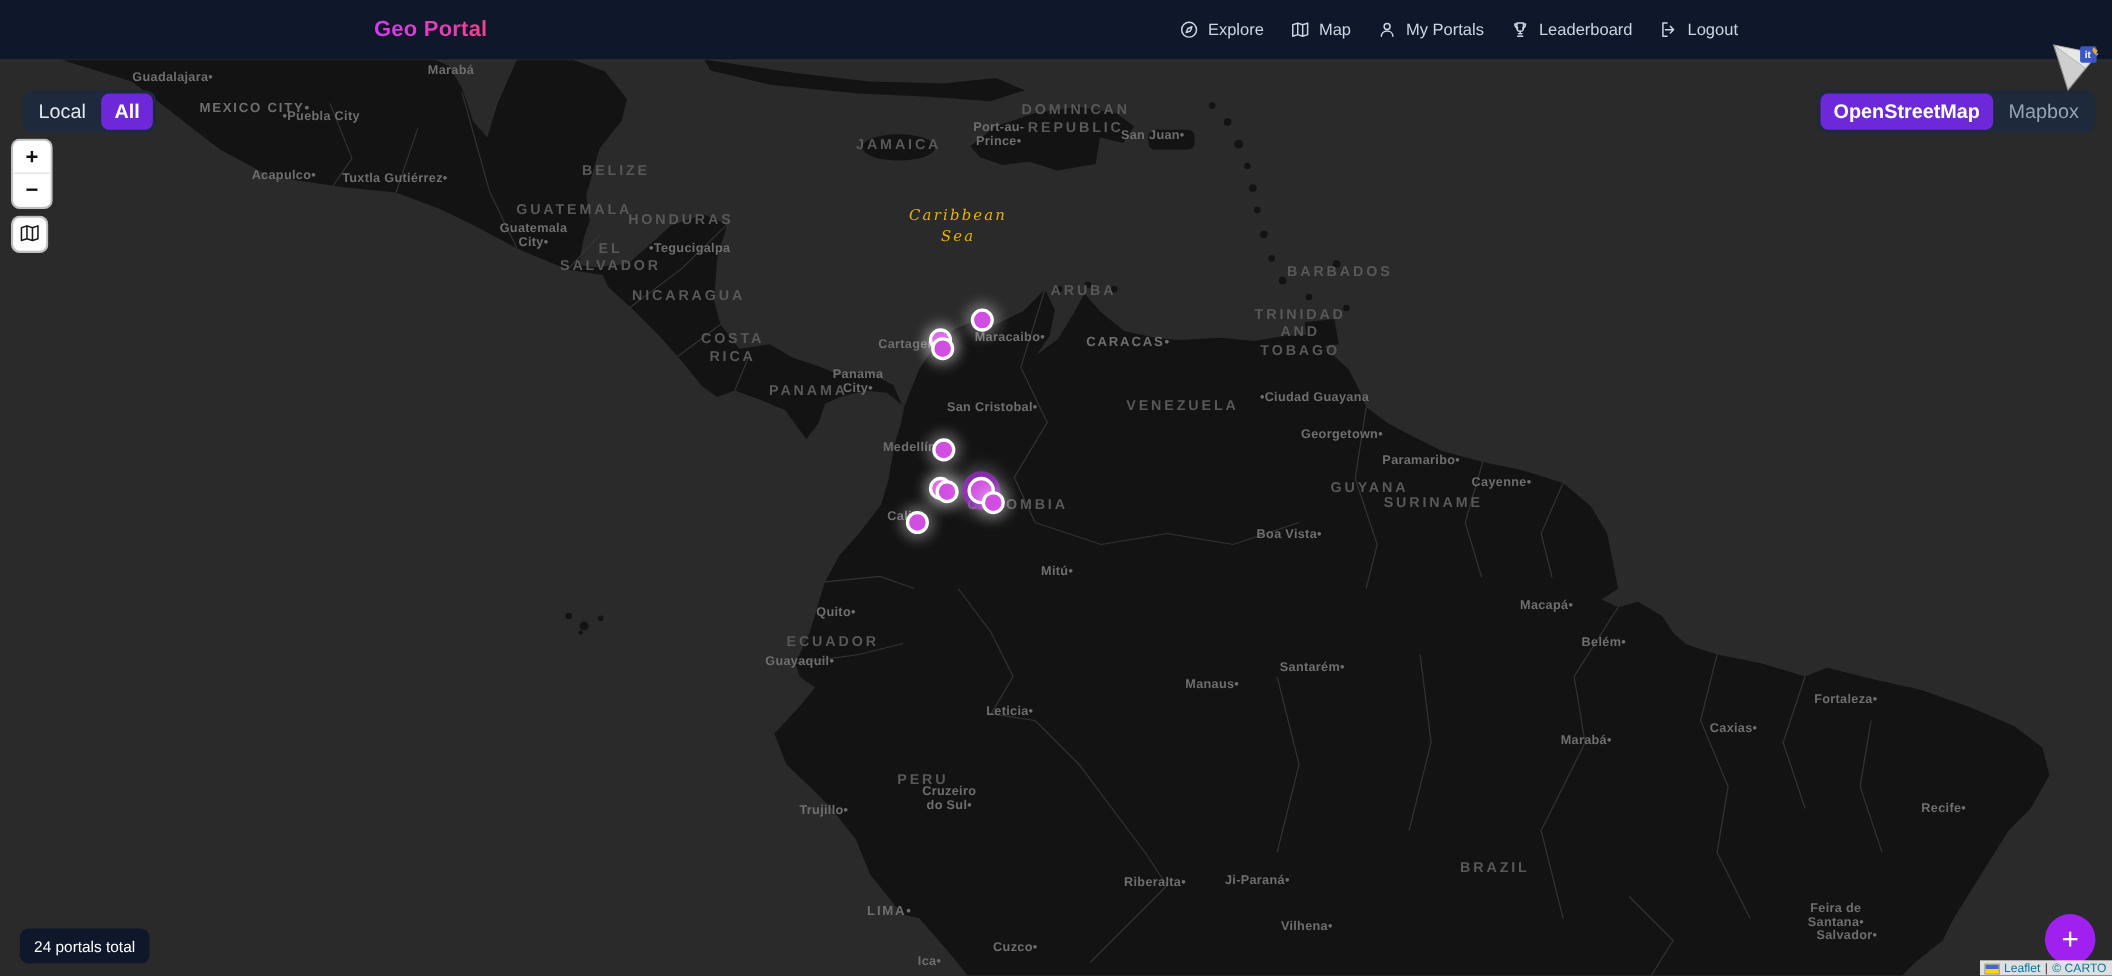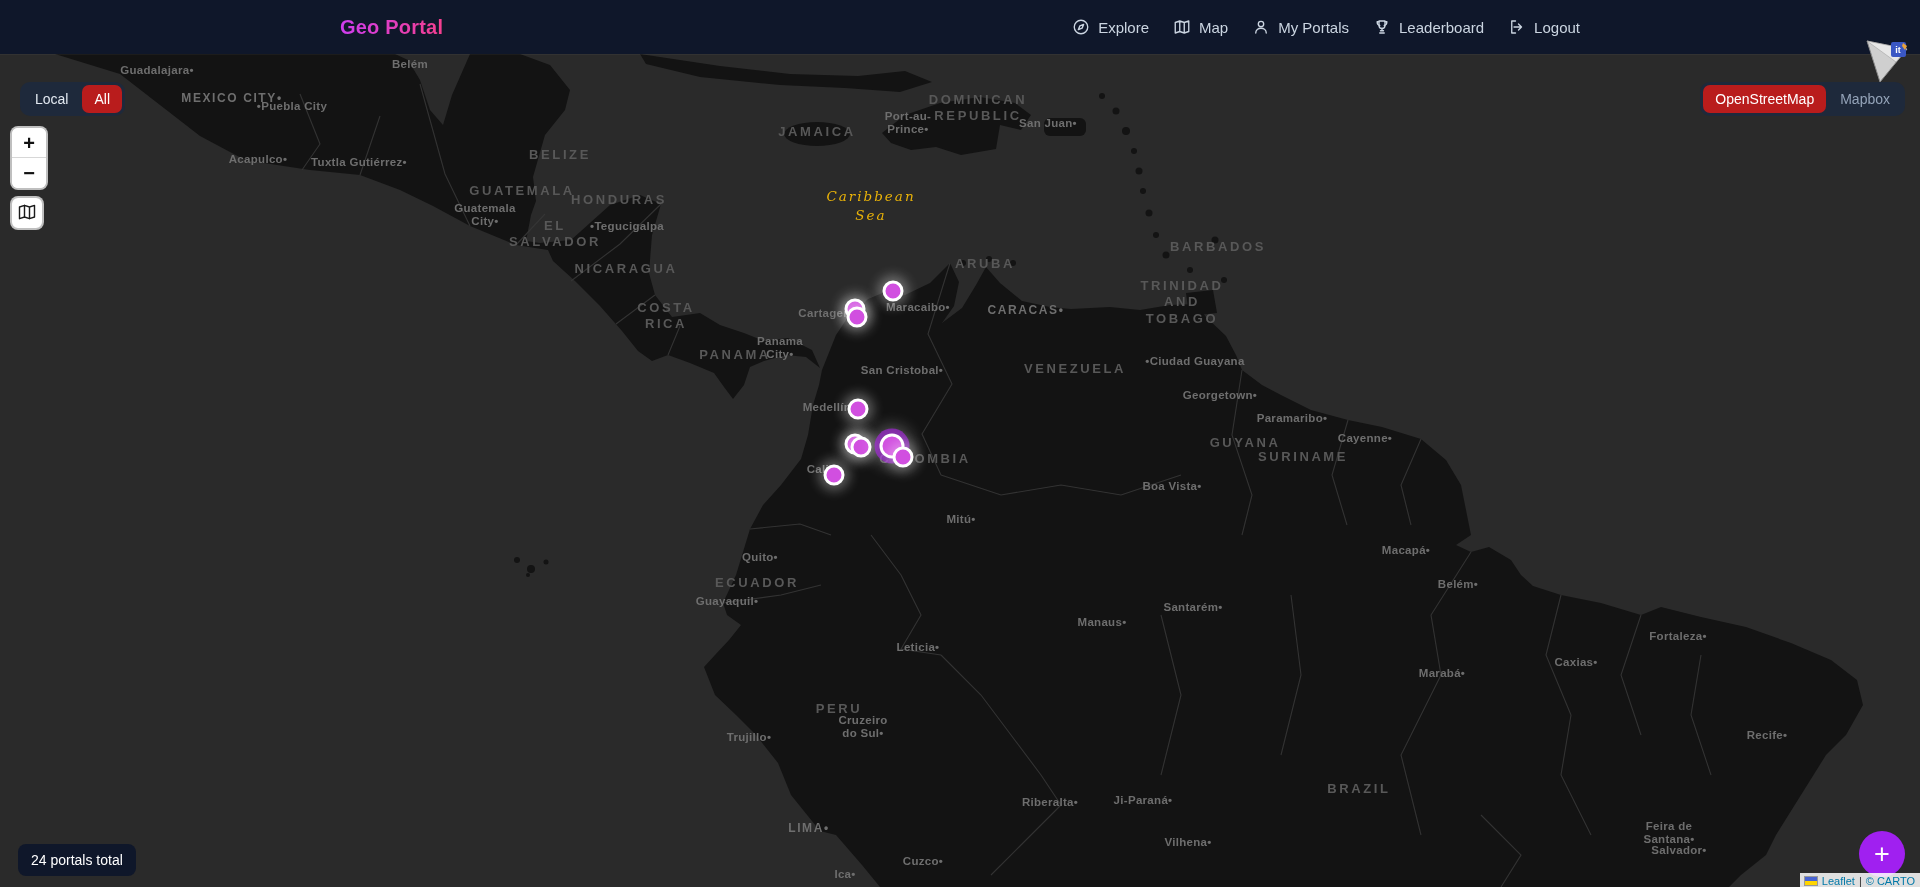--- a/index.html
+++ b/index.html
@@ -36,23 +36,23 @@
   .marker{position:absolute;width:15px;height:15px;border-radius:50%;background:#d14fe0;
     border:3px solid #fff;box-shadow:0 0 12px 5px rgba(255,255,255,.32);
     transform:translate(-50%,-50%);z-index:10;cursor:pointer;}
   .marker.large{width:19px;height:19px;
     box-shadow:0 0 0 5px rgba(168,37,224,.65),0 0 16px 8px rgba(255,255,255,.28);}
 
   
   .seg{position:absolute;top:28px;display:flex;align-items:center;gap:2px;background:#1e293b;
     border-radius:10px;padding:3px;z-index:20;}
   .seg-left{left:20px;} .seg-right{right:15px;}
-  .seg button{border:0;background:transparent;color:#e2e8f0;font-size:14px;
+  .seg button{border:0;background:transparent;color:#e2e8f0;font-size:18px;
     font-family:inherit;padding:6px 12px;border-radius:7px;cursor:pointer;}
-  .seg button.active{background:#b91c1c;color:#fff;font-weight:400;}
+  .seg button.active{background:#6d28d9;color:#fff;font-weight:700;}
   .seg-right button{color:#94a3b8;}
   .seg-right button.active{color:#fff;}
 
   .zoomctl{position:absolute;left:10px;top:72px;width:34px;background:#fff;border-radius:8px;
     border:2px solid rgba(0,0,0,.25);z-index:20;overflow:hidden;}
   .zoomctl button{display:block;width:100%;height:30px;border:0;background:#fff;color:#111;
     font-size:20px;font-weight:700;line-height:30px;padding:0;cursor:pointer;font-family:inherit;}
   .zoomctl button:first-child{border-bottom:1px solid #d7d7d7;}
 
   .layerbtn{position:absolute;left:10px;top:142px;width:34px;height:34px;background:#fff;
@@ -204,21 +204,21 @@
         <div class="map-label country" style="left: 1075px; top: 315px;">VENEZUELA</div>
         <div class="map-label country" style="left: 1245px; top: 389px;">GUYANA</div>
         <div class="map-label country" style="left: 1303px; top: 403px;">SURINAME</div>
         <div class="map-label country" style="left: 925px; top: 405px;">COLOMBIA</div>
         <div class="map-label country" style="left: 757px; top: 529px;">ECUADOR</div>
         <div class="map-label country" style="left: 839px; top: 655px;">PERU</div>
         <div class="map-label country" style="left: 1359px; top: 735px;">BRAZIL</div>
         <div class="map-label city" style="left: 157px; top: 17px;">Guadalajara•</div>
         <div class="map-label city caps" style="left: 232px; top: 45px;">MEXICO CITY•</div>
         <div class="map-label city" style="left: 292px; top: 53px;">•Puebla City</div>
-        <div class="map-label city" style="left: 410px; top: 11px;">Belém</div>
+        <div class="map-label city" style="left: 410px; top: 11px;">Marabá</div>
         <div class="map-label city" style="left: 258px; top: 106px;">Acapulco•</div>
         <div class="map-label city" style="left: 359px; top: 109px;">Tuxtla Gutiérrez•</div>
         <div class="map-label city" style="left: 485px; top: 161px;">Guatemala
 City•</div>
         <div class="map-label city" style="left: 627px; top: 173px;">•Tegucigalpa</div>
         <div class="map-label city" style="left: 780px; top: 294px;">Panama
 City•</div>
         <div class="map-label city" style="left: 908px; top: 69px;">Port-au-
 Prince•</div>
         <div class="map-label city" style="left: 1048px; top: 70px;">San Juan•</div>

